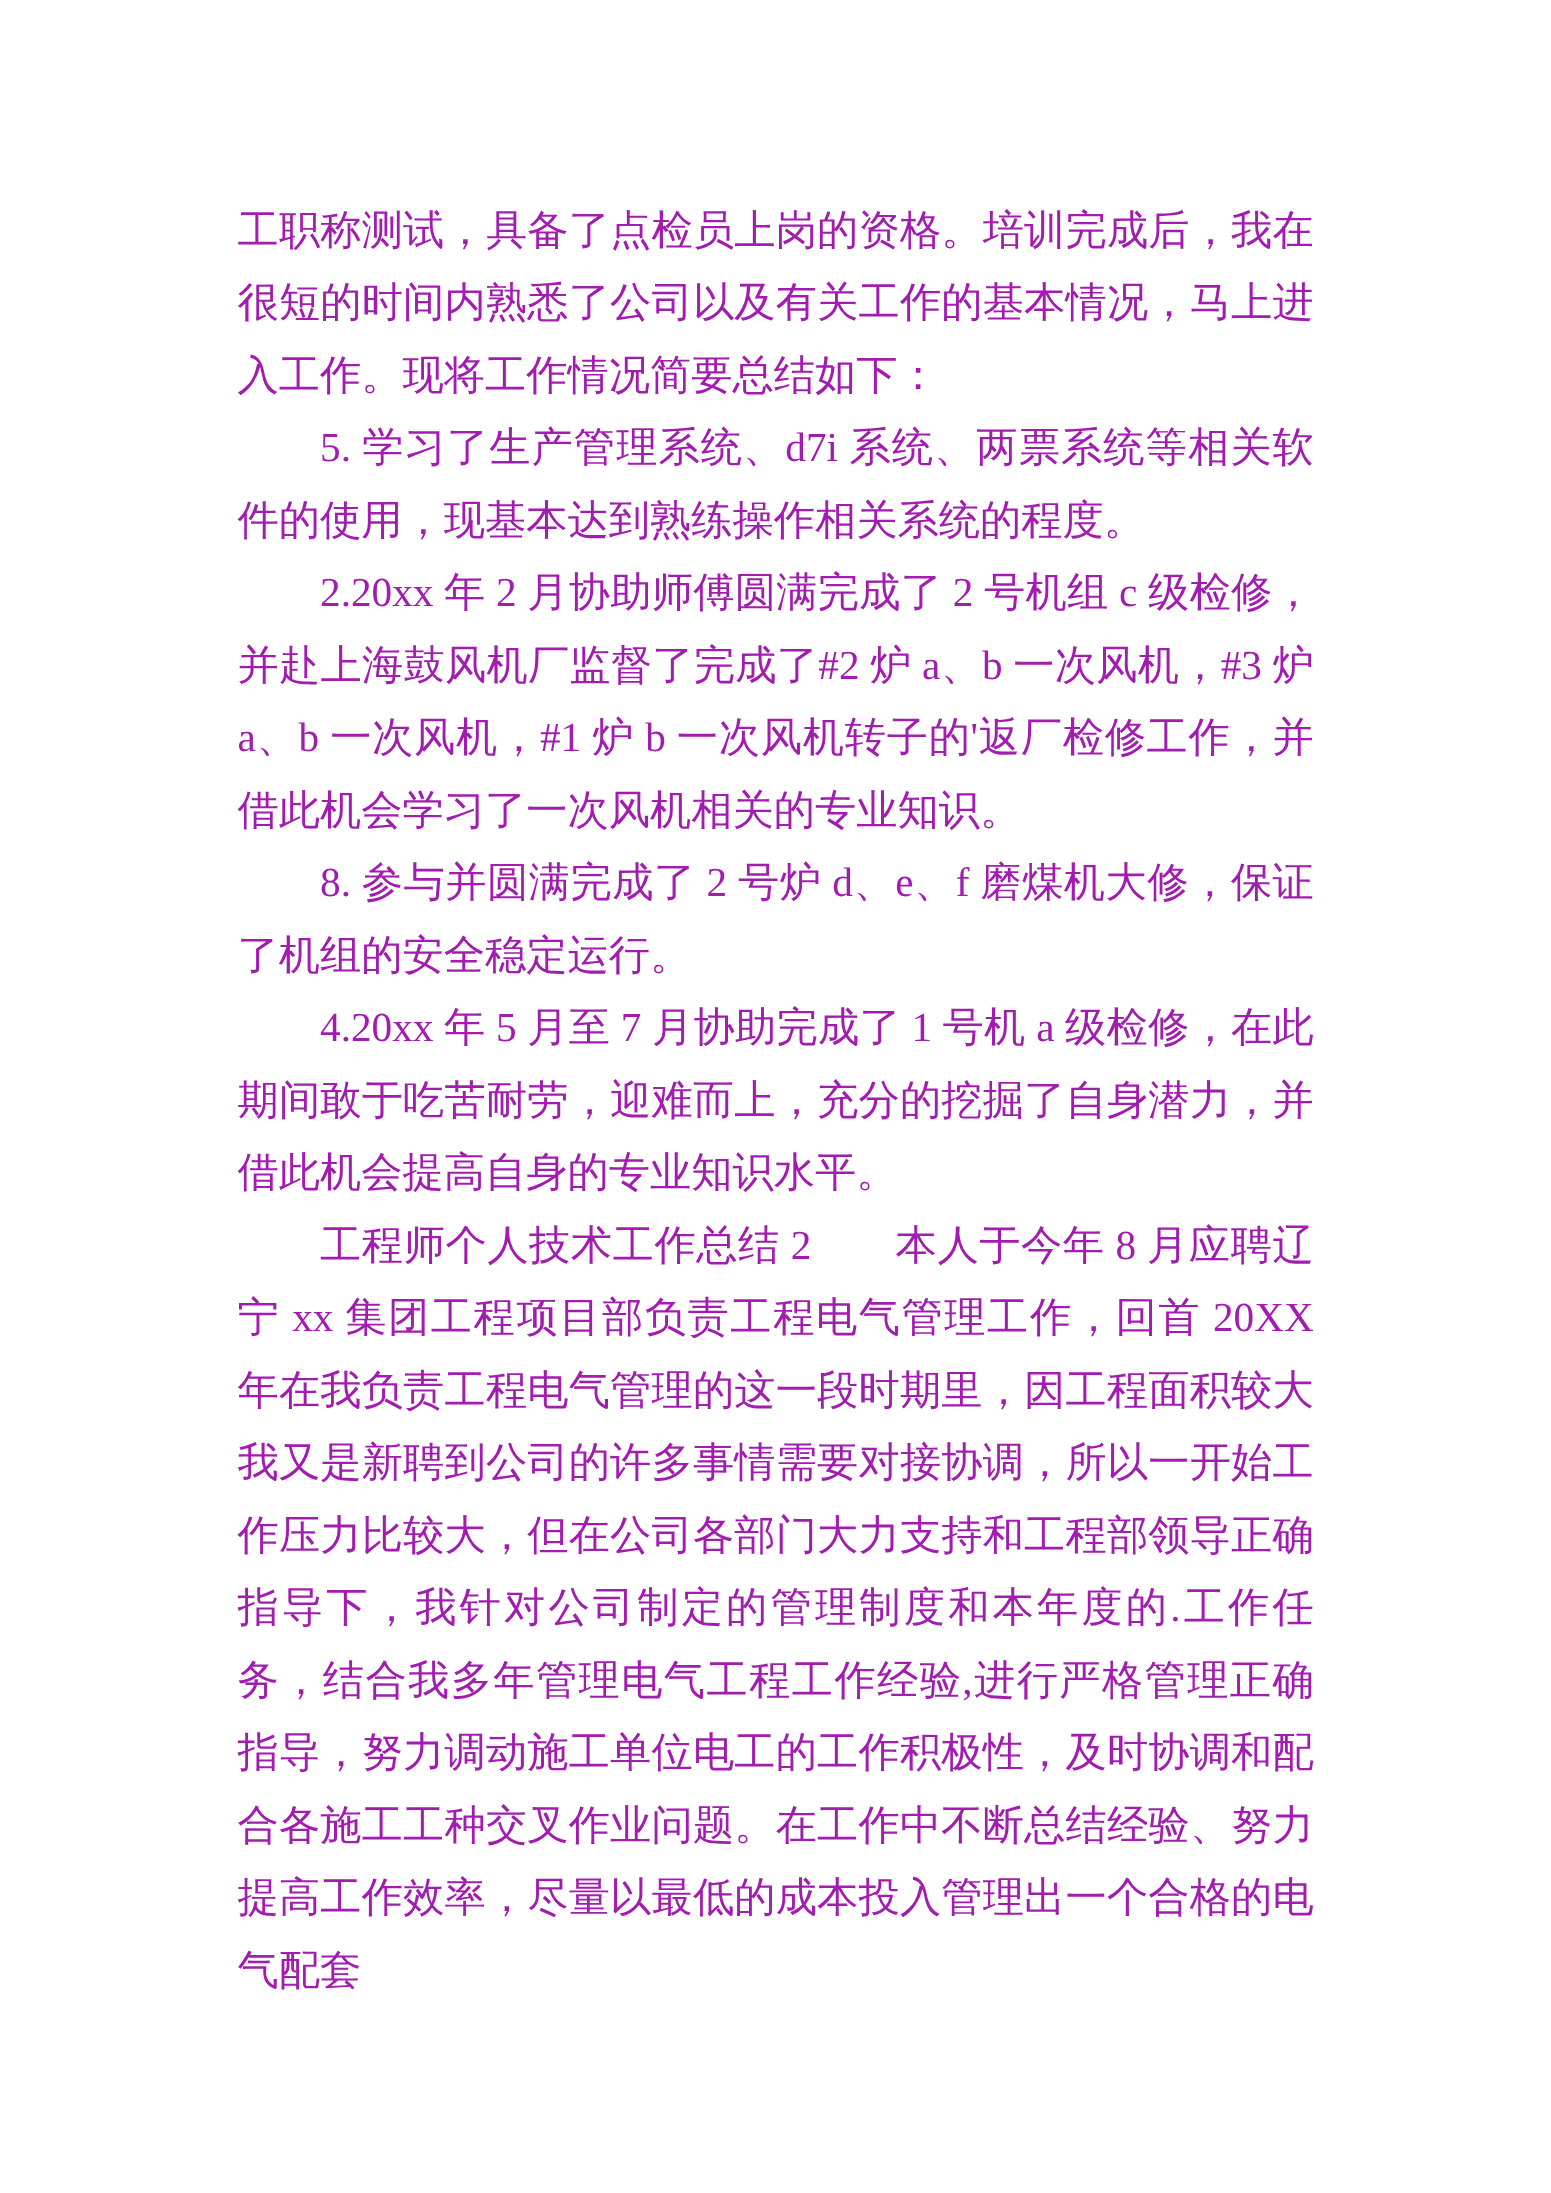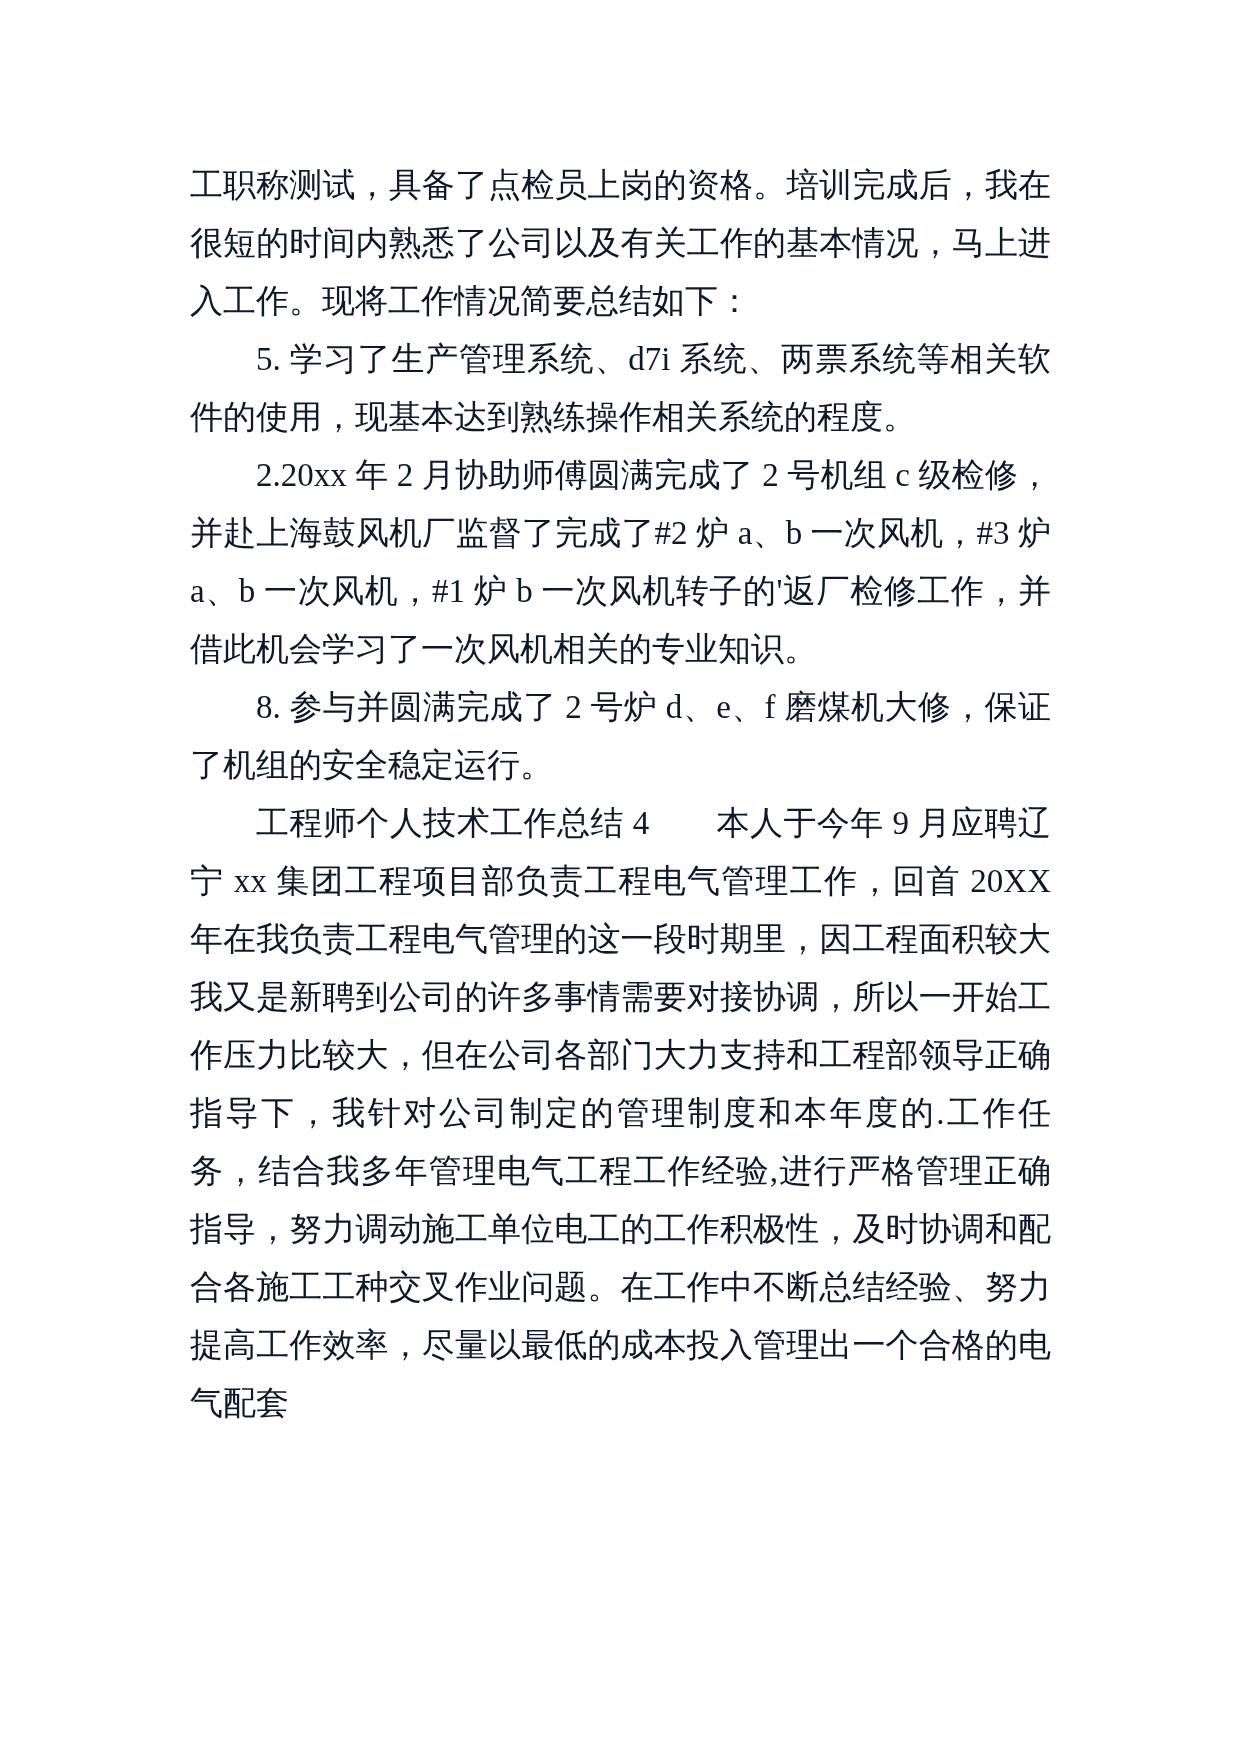--- a/index.html
+++ b/index.html
@@ -19,31 +19,32 @@
     padding: 156px 190px 0 190px;
     background: #ffffff;
   }
   .para {
     margin: 0;
     padding: 0;
     font-family: "Liberation Serif", "DejaVu Serif", serif;
     font-weight: 400;
     font-size: 33px;
     line-height: 58px;
-    color: #0f172a;
+    color: #a21caf;
     text-align: justify;
     letter-spacing: 0;
     word-break: break-all;
   }
   .para.indent {
     text-indent: 66px;
   }
 </style>
 </head>
 <body>
 
 <div class="page">
   <p class="para">工职称测试，具备了点检员上岗的资格。培训完成后，我在很短的时间内熟悉了公司以及有关工作的基本情况，马上进入工作。现将工作情况简要总结如下：</p>
   <p class="para indent">5. 学习了生产管理系统、d7i 系统、两票系统等相关软件的使用，现基本达到熟练操作相关系统的程度。</p>
   <p class="para indent">2.20xx 年 2 月协助师傅圆满完成了 2 号机组 c 级检修，并赴上海鼓风机厂监督了完成了#2 炉 a、b 一次风机，#3 炉 a、b 一次风机，#1 炉 b 一次风机转子的'返厂检修工作，并借此机会学习了一次风机相关的专业知识。</p>
   <p class="para indent">8. 参与并圆满完成了 2 号炉 d、e、f 磨煤机大修，保证了机组的安全稳定运行。</p>
-  <p class="para indent">工程师个人技术工作总结 4　　本人于今年 9 月应聘辽宁 xx 集团工程项目部负责工程电气管理工作，回首 20XX 年在我负责工程电气管理的这一段时期里，因工程面积较大我又是新聘到公司的许多事情需要对接协调，所以一开始工作压力比较大，但在公司各部门大力支持和工程部领导正确指导下，我针对公司制定的管理制度和本年度的.工作任务，结合我多年管理电气工程工作经验,进行严格管理正确指导，努力调动施工单位电工的工作积极性，及时协调和配合各施工工种交叉作业问题。在工作中不断总结经验、努力提高工作效率，尽量以最低的成本投入管理出一个合格的电气配套</p>
+  <p class="para indent">4.20xx 年 5 月至 7 月协助完成了 1 号机 a 级检修，在此期间敢于吃苦耐劳，迎难而上，充分的挖掘了自身潜力，并借此机会提高自身的专业知识水平。</p>
+  <p class="para indent">工程师个人技术工作总结 2　　本人于今年 8 月应聘辽宁 xx 集团工程项目部负责工程电气管理工作，回首 20XX 年在我负责工程电气管理的这一段时期里，因工程面积较大我又是新聘到公司的许多事情需要对接协调，所以一开始工作压力比较大，但在公司各部门大力支持和工程部领导正确指导下，我针对公司制定的管理制度和本年度的.工作任务，结合我多年管理电气工程工作经验,进行严格管理正确指导，努力调动施工单位电工的工作积极性，及时协调和配合各施工工种交叉作业问题。在工作中不断总结经验、努力提高工作效率，尽量以最低的成本投入管理出一个合格的电气配套</p>
 </div>
 
 </body></html>

